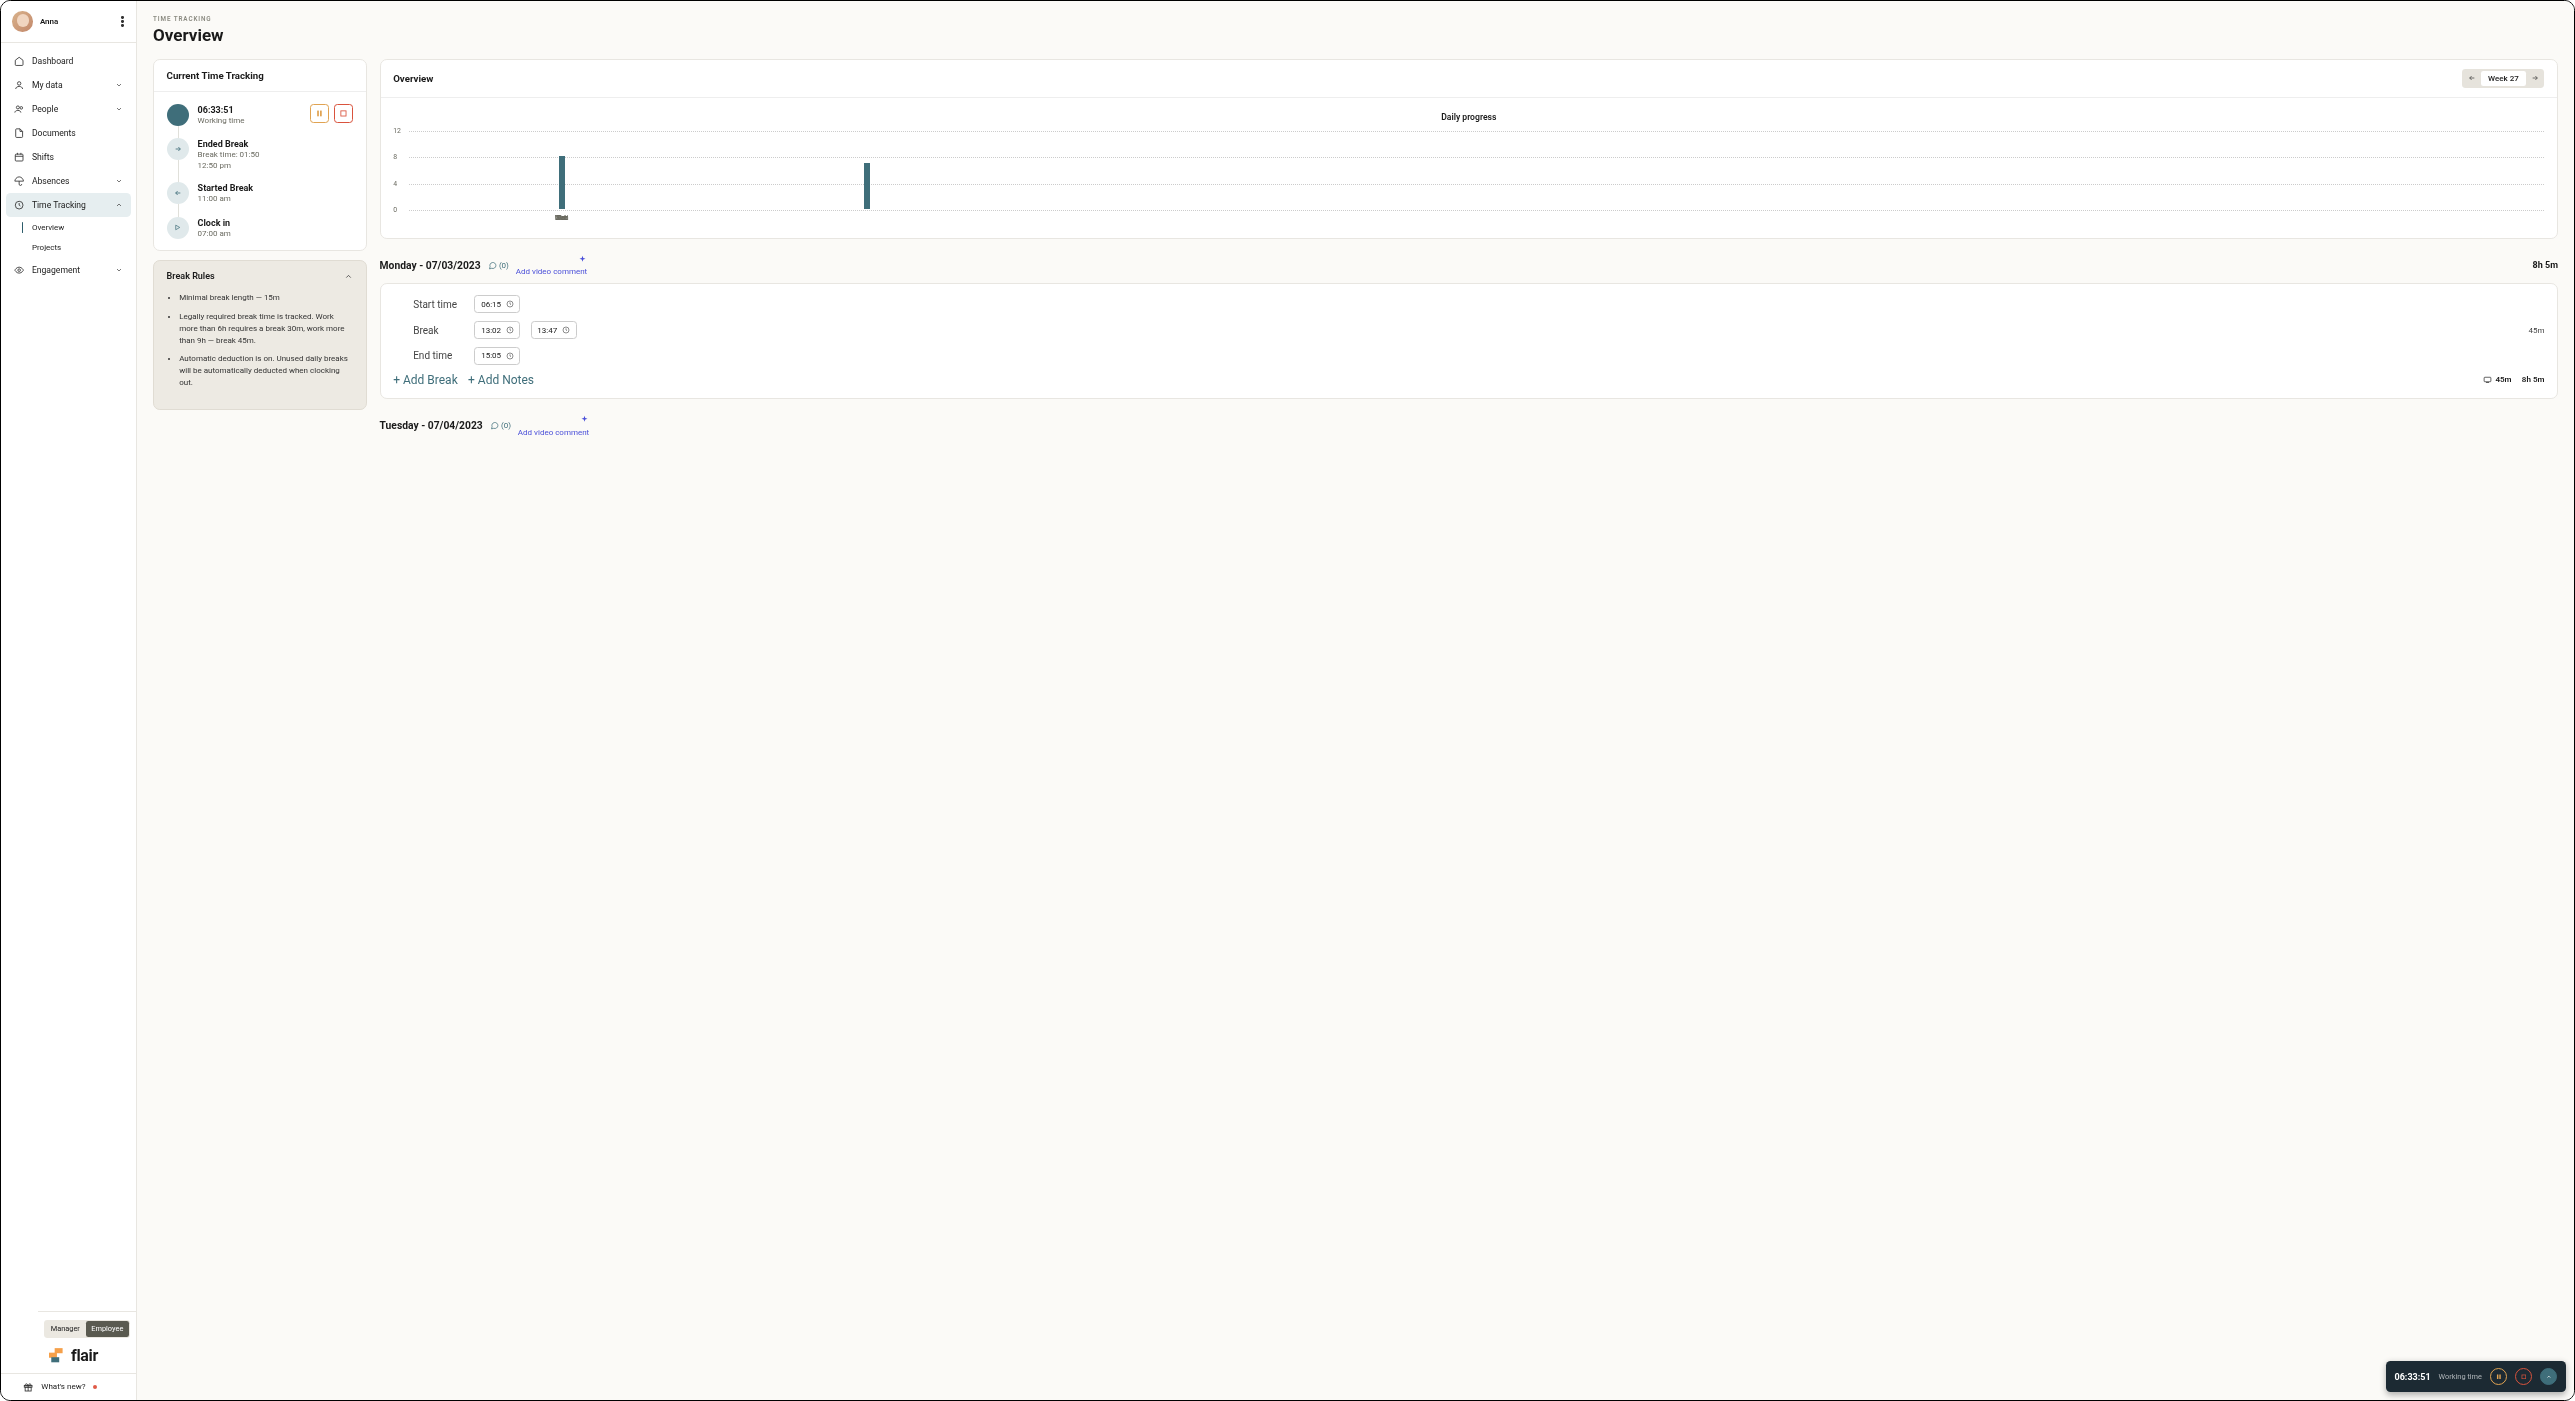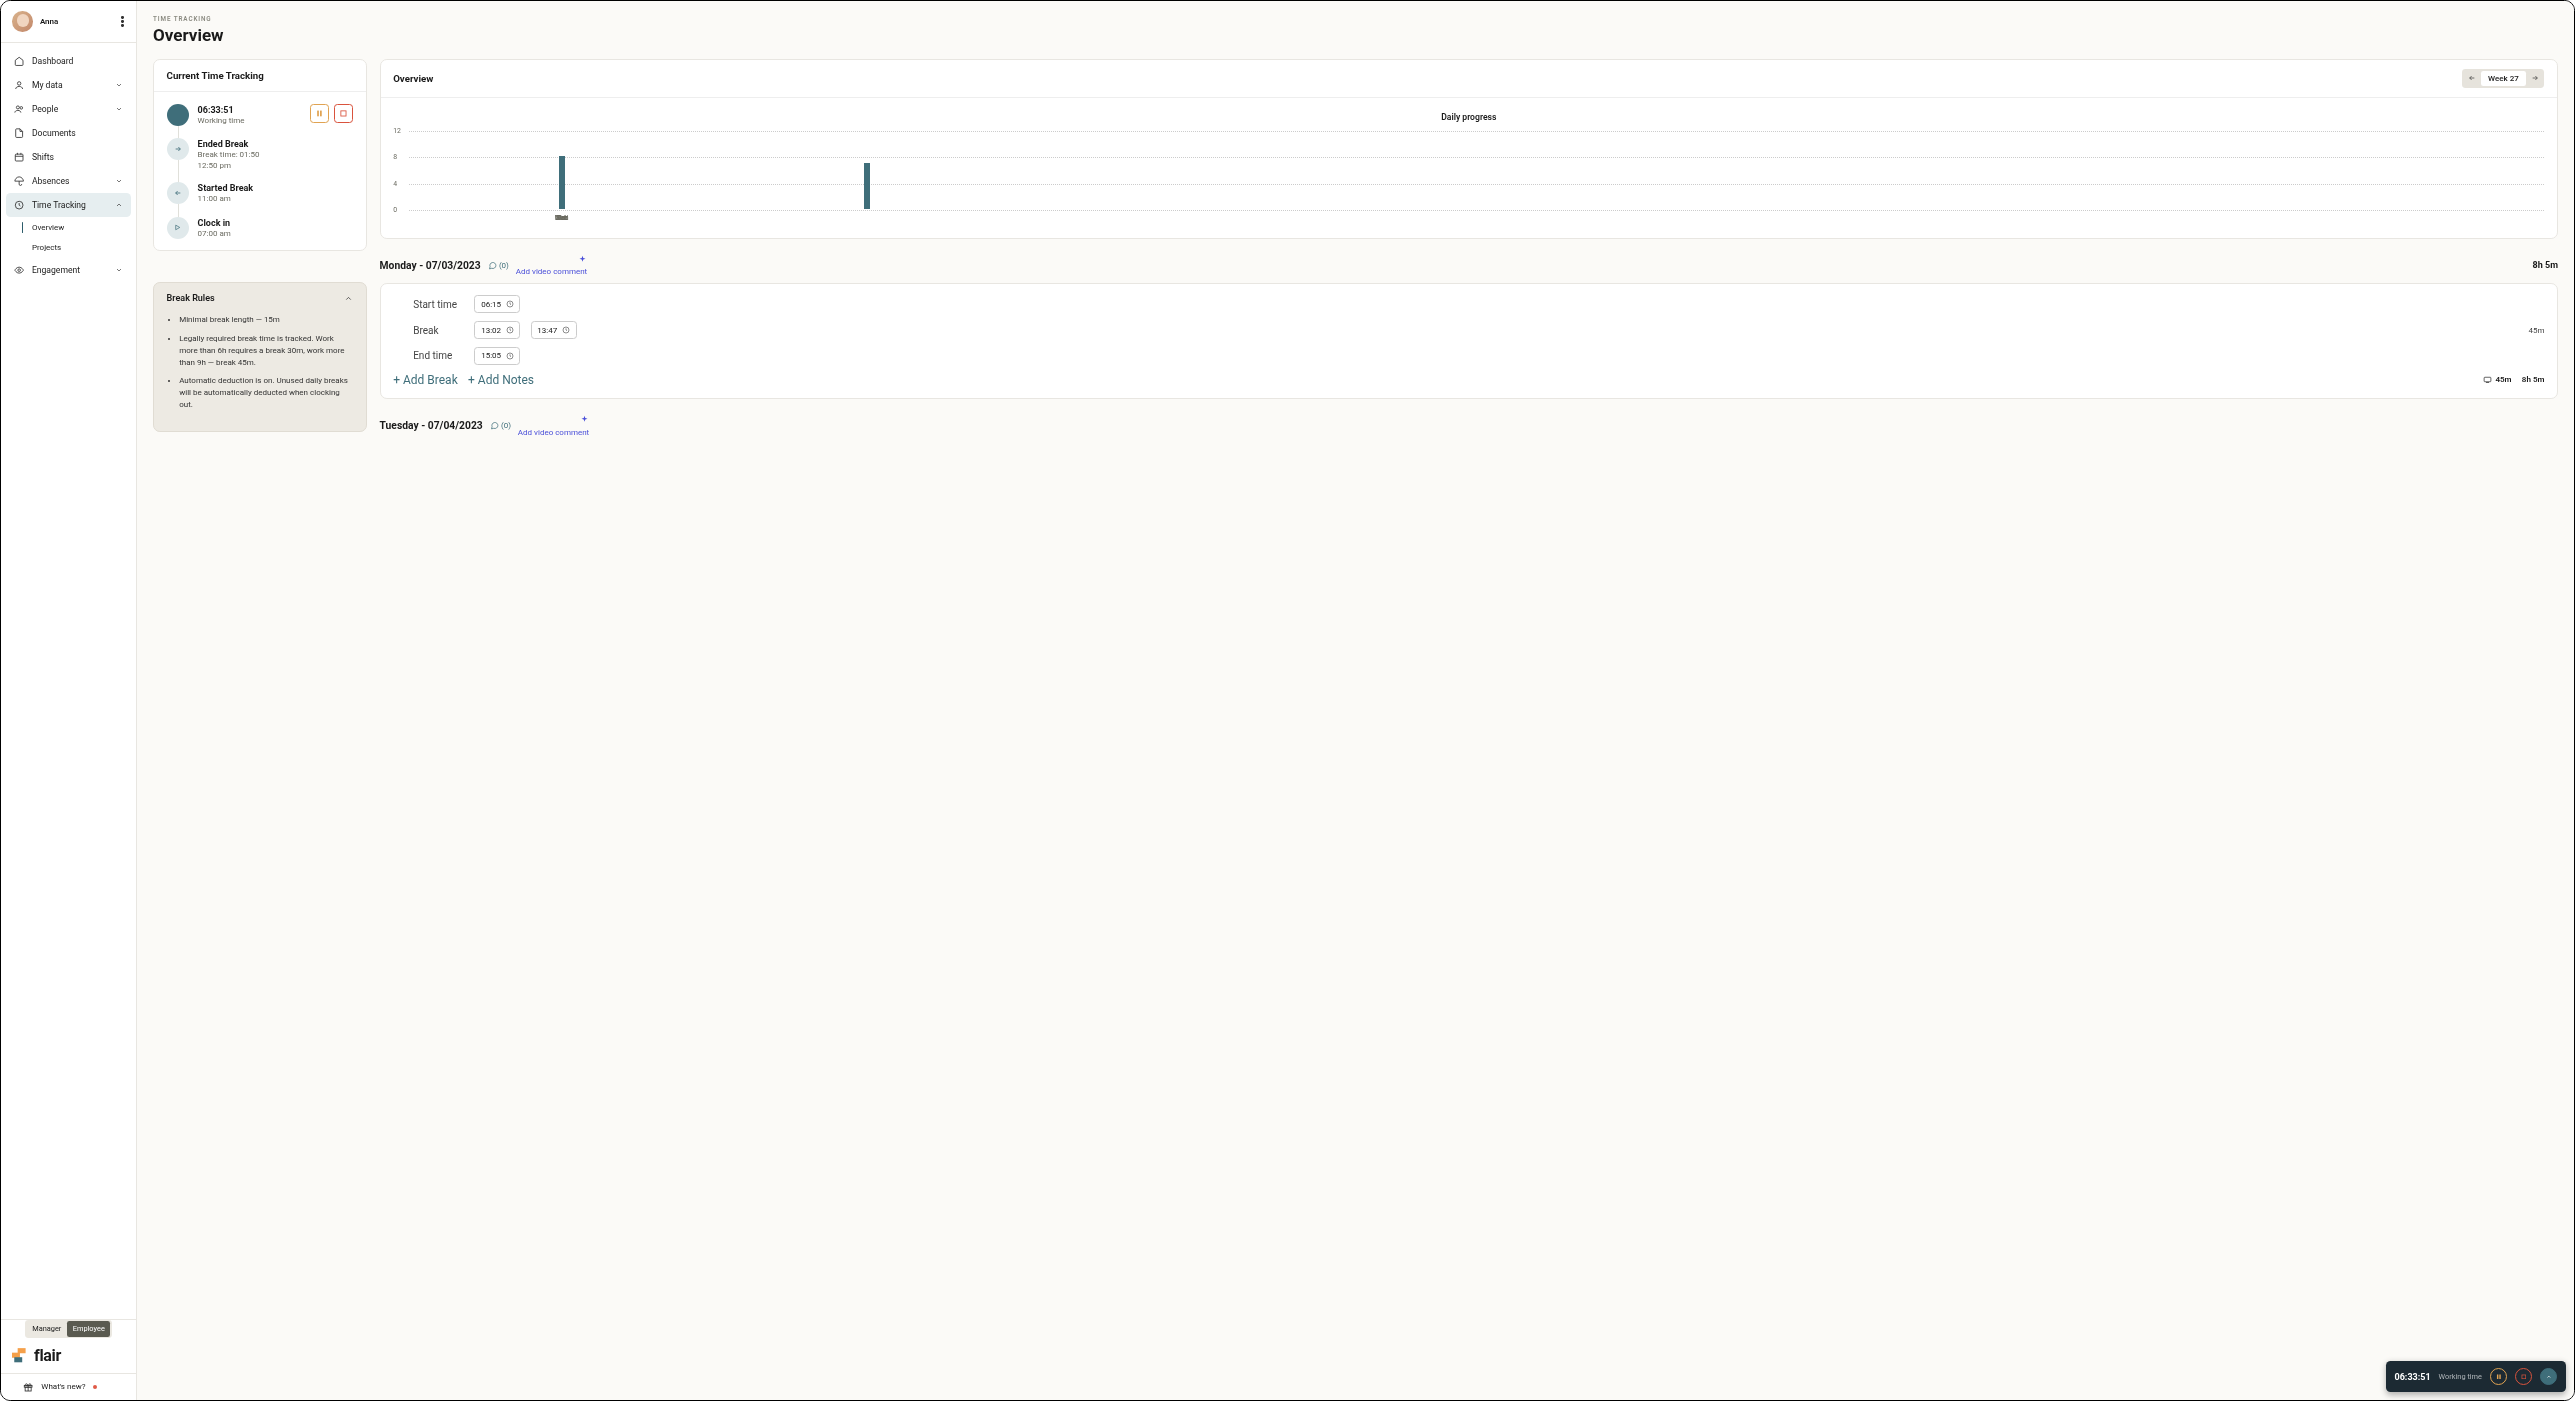--- a/index.html
+++ b/index.html
@@ -109,21 +109,21 @@
   .tl-dot.sm{ background:#e0e9eb;}
   .tl-line{ position:absolute; left:11px; top:22px; bottom:-2.3px; width:0.6px; background:#e0e0da;}
   .tl-content{ flex:1; padding-top:1.1px;}
   .tl-title{ font-weight:700; font-size:9px;}
   .tl-sub{ color:#6a6a60; font-size:8px; margin-top:1.1px;}
   .tl-actions{ display:flex; gap:4.6px; align-items:flex-start;}
   .sq-btn{ width:19.4px;height:19.4px;border-radius:3.4px;border:0.9px solid; display:flex;align-items:center;justify-content:center;cursor:pointer;background:#fff;}
   .sq-btn.pause{ border-color:#e0a352;}
   .sq-btn.stop{ border-color:#d9533d;}
   
-  .rules-card{ background:#edeae3; border:0.6px solid #e0dcd3; border-radius:6.9px; margin-top:31px;}
+  .rules-card{ background:#edeae3; border:0.6px solid #e0dcd3; border-radius:6.9px; margin-top:9px;}
   .rules-h{ display:flex; justify-content:space-between; align-items:center; padding:10.3px 12.6px; cursor:pointer;}
   .rules-body{ padding: 0 12.6px 12.6px;}
   .rules-body ul{ list-style: disc; padding-left:12.6px;}
   .rules-body li{ margin-bottom:6.9px; line-height:1.5; color:#333;}
   
   .ov-head{ display:flex; justify-content:space-between; align-items:center; padding:9px 12.6px; border-bottom:0.6px solid #eee;}
   .week-sel{ display:flex; align-items:center; background:#e6e3dc; border-radius:3.4px; padding:1.7px;}
   .wk-btn{ width:16px;height:16px; display:flex;align-items:center;justify-content:center;cursor:pointer;border-radius:2.3px;}
   .wk-lbl{ background:#fff; padding:2.9px 6.9px; border-radius:2.3px; font-weight:500; margin:0 1.1px;}
   .ov-body{ display:flex; padding: 13.7px 12.6px 16px; gap:11.4px;}
@@ -289,21 +289,21 @@
             </svg>
           </span>
         <span class="nav-label">Engagement</span>
         <span class="chev">
             <svg width="8" height="8" viewBox="0 0 24 24" fill="none" stroke="#333" stroke-width="2">
               <polyline points="6 9 12 15 18 9"></polyline>
             </svg>
           </span>
       </div>
     </nav>
-    <div style="border-top:0.6px solid #e8e6e1; padding-top:0;">
+    <div style="border-top:0.6px solid #e8e6e1; padding-top:8px;margin-left:37px;">
       <div class="role-toggle">
         <div class="role-seg">Manager</div>
         <div class="role-seg active">Employee</div>
       </div>
       <div class="logo-area">
         <svg width="17" height="15" viewBox="0 0 30 26">
           <rect x="0" y="8" width="14" height="9" fill="#f5a04a"></rect>
           <rect x="10" y="0" width="14" height="9" fill="#f5a04a"></rect>
           <rect x="4" y="16" width="14" height="9" fill="#3f6e7a"></rect>
         </svg>

